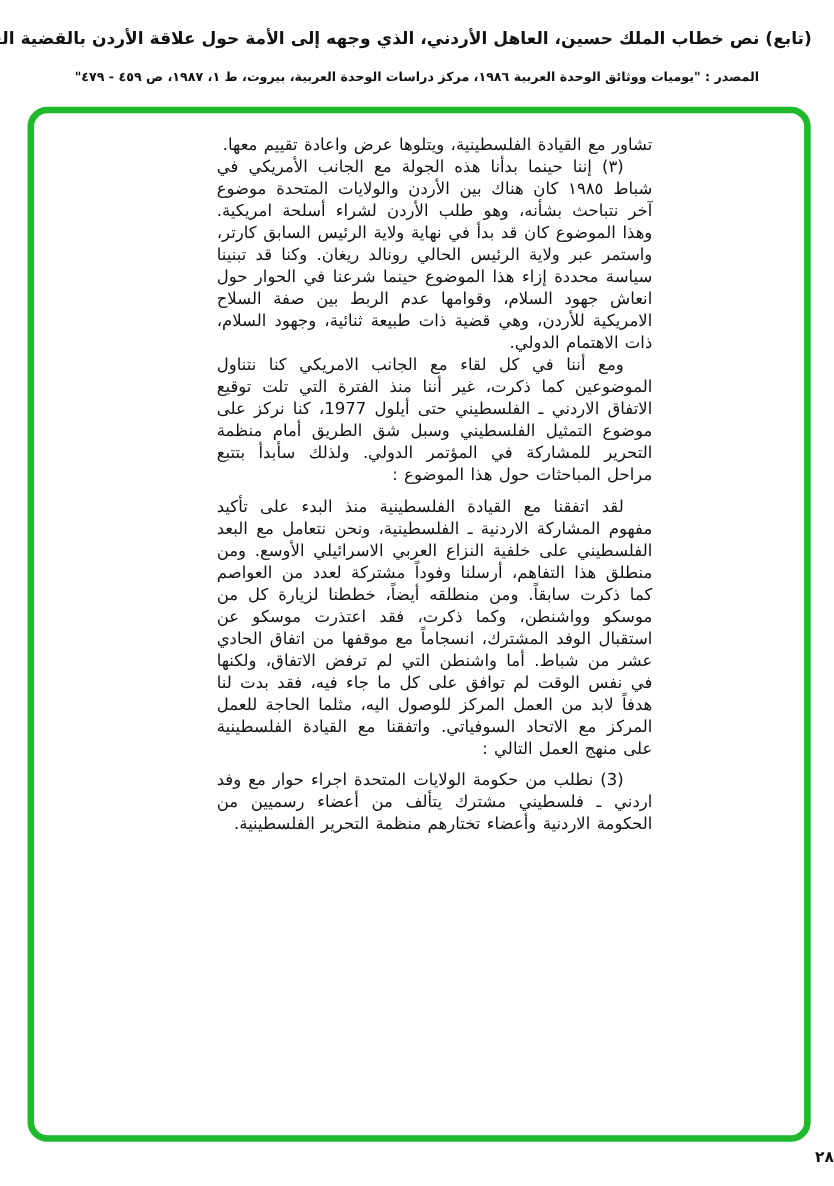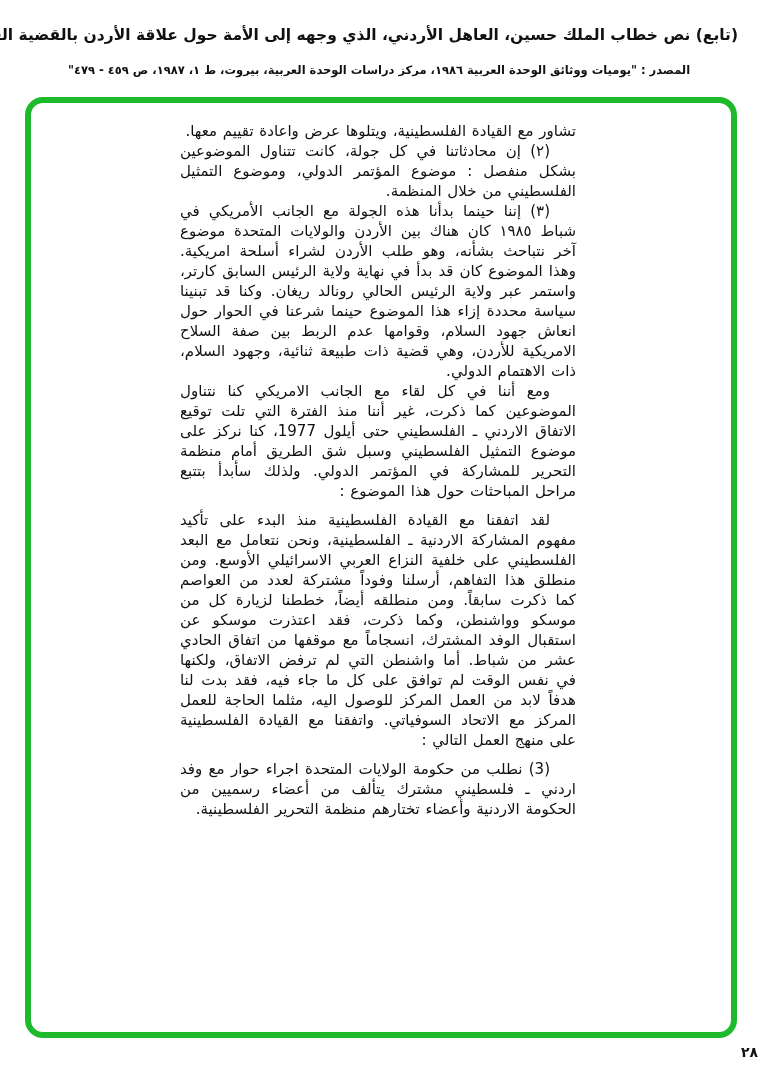--- a/index.html
+++ b/index.html
@@ -33,21 +33,21 @@
   .doc-frame {
     position: absolute;
     left: 25px; top: 97px;
     width: 712px; height: 941px;
     border: 6px solid #1eb92d;
     border-radius: 18px;
     background: #ffffff;
   }
   .body-text {
     position: absolute;
-    left: 180px; top: 121px;
+    left: 197px; top: 121px;
     width: 396px;
     direction: rtl;
     text-align: justify;
     font-size: 15px;
     line-height: 20px;
     word-spacing: 1px;
   }
   .body-text p { margin: 0; }
   .body-text p.indent { text-indent: 26px; }
   .body-text p.gap { margin-top: 9px; }
@@ -64,20 +64,19 @@
 <body>
 
 <div class="page-title">(تابع) نص خطاب الملك حسين، العاهل الأردني، الذي وجهه إلى الأمة حول علاقة الأردن بالقضية الفلسطينية</div>
 
 <div class="source-line">المصدر :  "يوميات ووثائق الوحدة العربية ١٩٨٦، مركز دراسات الوحدة العربية، بيروت، ط ١، ١٩٨٧، ص ٤٥٩ - ٤٧٩"</div>
 
 <div class="doc-frame" style="border-color: rgb(30, 185, 45);"></div>
 
 <div class="body-text">
   <p>تشاور مع القيادة الفلسطينية، ويتلوها عرض واعادة تقييم معها.</p>
-  <p class="indent">(٢) إن محادثاتنا في كل جولة، كانت تتناول الموضوعين بشكل منفصل : موضوع المؤتمر الدولي، وموضوع التمثيل الفلسطيني من خلال المنظمة.</p>
   <p class="indent">(٣) إننا حينما بدأنا هذه الجولة مع الجانب الأمريكي في شباط ١٩٨٥ كان هناك بين الأردن والولايات المتحدة موضوع آخر نتباحث بشأنه، وهو طلب الأردن لشراء أسلحة امريكية. وهذا الموضوع كان قد بدأ في نهاية ولاية الرئيس السابق كارتر، واستمر عبر ولاية الرئيس الحالي رونالد ريغان. وكنا قد تبنينا سياسة محددة إزاء هذا الموضوع حينما شرعنا في الحوار حول انعاش جهود السلام، وقوامها عدم الربط بين صفة السلاح الامريكية للأردن، وهي قضية ذات طبيعة ثنائية، وجهود السلام، ذات الاهتمام الدولي.</p>
   <p class="indent">ومع أننا في كل لقاء مع الجانب الامريكي كنا نتناول الموضوعين كما ذكرت، غير أننا منذ الفترة التي تلت توقيع الاتفاق الاردني ـ الفلسطيني حتى أيلول 1977، كنا نركز على موضوع التمثيل الفلسطيني وسبل شق الطريق أمام منظمة التحرير للمشاركة في المؤتمر الدولي. ولذلك سأبدأ بتتبع مراحل المباحثات حول هذا الموضوع :</p>
   <p class="indent gap">لقد اتفقنا مع القيادة الفلسطينية منذ البدء على تأكيد مفهوم المشاركة الاردنية ـ الفلسطينية، ونحن نتعامل مع البعد الفلسطيني على خلفية النزاع العربي الاسرائيلي الأوسع. ومن منطلق هذا التفاهم، أرسلنا وفوداً مشتركة لعدد من العواصم كما ذكرت سابقاً. ومن منطلقه أيضاً، خططنا لزيارة كل من موسكو وواشنطن، وكما ذكرت، فقد اعتذرت موسكو عن استقبال الوفد المشترك، انسجاماً مع موقفها من اتفاق الحادي عشر من شباط. أما واشنطن التي لم ترفض الاتفاق، ولكنها في نفس الوقت لم توافق على كل ما جاء فيه، فقد بدت لنا هدفاً لابد من العمل المركز للوصول اليه، مثلما الحاجة للعمل المركز مع الاتحاد السوفياتي. واتفقنا مع القيادة الفلسطينية على منهج العمل التالي :</p>
   <p class="indent gap">(3) نطلب من حكومة الولايات المتحدة اجراء حوار مع وفد اردني ـ فلسطيني مشترك يتألف من أعضاء رسميين من الحكومة الاردنية وأعضاء تختارهم منظمة التحرير الفلسطينية.</p>
 </div>
 
 <div class="page-number">٢٨</div>
 
 </body></html>

